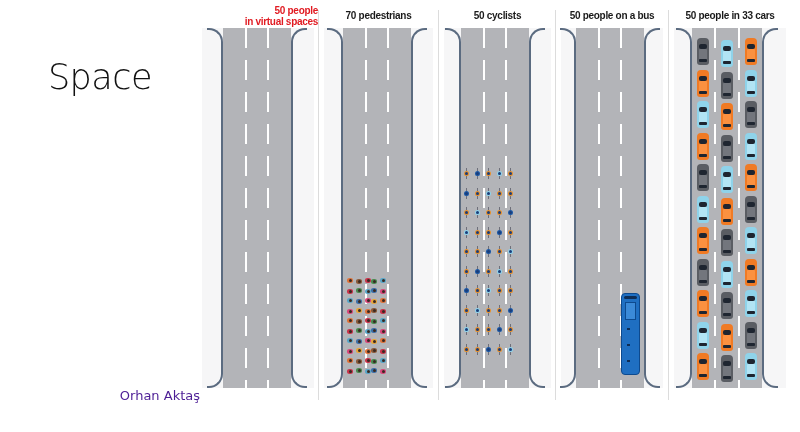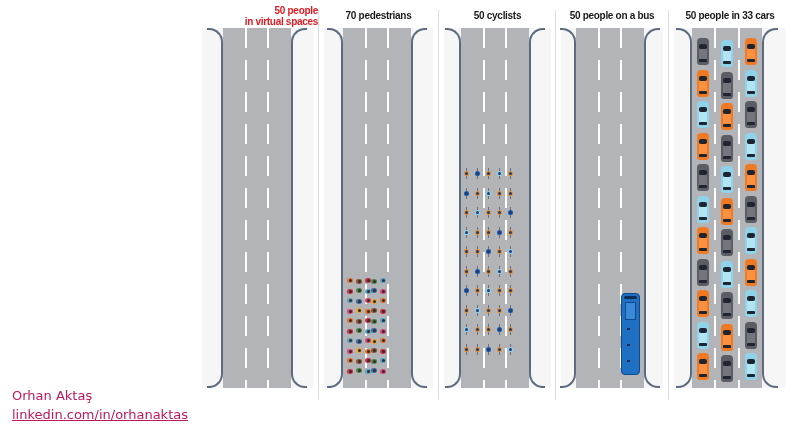--- a/index.html
+++ b/index.html
@@ -1,19 +1,19 @@
 <!DOCTYPE html>
 <html><head>
 <meta charset="utf-8">
 <style>
   html, body { margin:0; padding:0; }
   body { width:800px; height:432px; background:#ffffff; position:relative; overflow:hidden; font-family:"Liberation Sans", sans-serif; }
   .title { position:absolute; left:0; top:55px; width:200px; text-align:center; font-family:"DejaVu Sans", sans-serif; font-weight:200; font-size:35px; line-height:44px; color:#111; letter-spacing:-0.5px; }
   .title span { display:block; }
-  .credit { position:absolute; left:12px; top:386px; width:200px; text-align:left; font-family:"DejaVu Sans", sans-serif; font-size:13px; color:#be185d; line-height:19px; }
+  .credit { position:absolute; left:0; top:386px; width:200px; text-align:right; font-family:"DejaVu Sans", sans-serif; font-size:13px; color:#4c1d95; line-height:19px; }
   .credit .link { text-decoration:underline; display:block; }
   .panel { position:absolute; top:0; height:400px; }
   .sep { position:absolute; top:10px; width:1px; height:390px; background:#dcdcdc; }
   .ptitle { position:absolute; top:10px; left:0; right:0; text-align:center; font-weight:bold; font-size:10px; color:#1a1a1a; letter-spacing:-0.3px; line-height:11px; }
   .ptitle.red { color:#e11b22; top:5px;text-align:right; }
   .shoulder { position:absolute; top:28px; height:360px; background:#f6f6f7; }
   .road { position:absolute; top:28px; height:360px; background:#b3b4b8; }
   .curveL, .curveR { position:absolute; width:14px; height:14px; border:2px solid #5b6b80; }
   .edge { position:absolute; width:2px; background:#5b6b80; }
   .dash { position:absolute; width:2px; background:#ffffff; }
@@ -29,25 +29,25 @@
   .ped .h { position:absolute; left:1.5px; top:1px; width:3px; height:3px; border-radius:50%; background:#3a2a22; }
   .bus { position:absolute; border-radius:4px; background:#1f6fc2; border:1px solid #0d4a8f; }
   .bus .wind { position:absolute; left:2px; right:2px; top:2px; height:3px; background:#0e2d55; border-radius:2px; }
   .bus .win { position:absolute; left:3px; right:3px; top:8px; height:16px; background:#3b8ad8; border:1px solid #0d4a8f; }
   .bus .vent { position:absolute; left:5px; width:3px; height:2px; background:#0e2d55; }
 </style>
 </head>
 <body>
 
 <div class="title">
+  <span>Space</span>
 </div>
 
 <div class="credit">
   <span>Orhan Aktaş</span>
-  <span class="link">linkedin.com/in/orhanaktas</span>
 </div>
 
 <div id="panels">
     <div class="panel" style="left: 198px; width: 120px;">
       <div class="ptitle red" style="color: rgb(225, 27, 34);">
         <div>50 people</div>
         <div>in virtual spaces</div>
       </div>
       <div class="shoulder" style="left: 4px; width: 112px;"></div>
       <div class="road" style="left: 25px; width: 68px;"></div>

